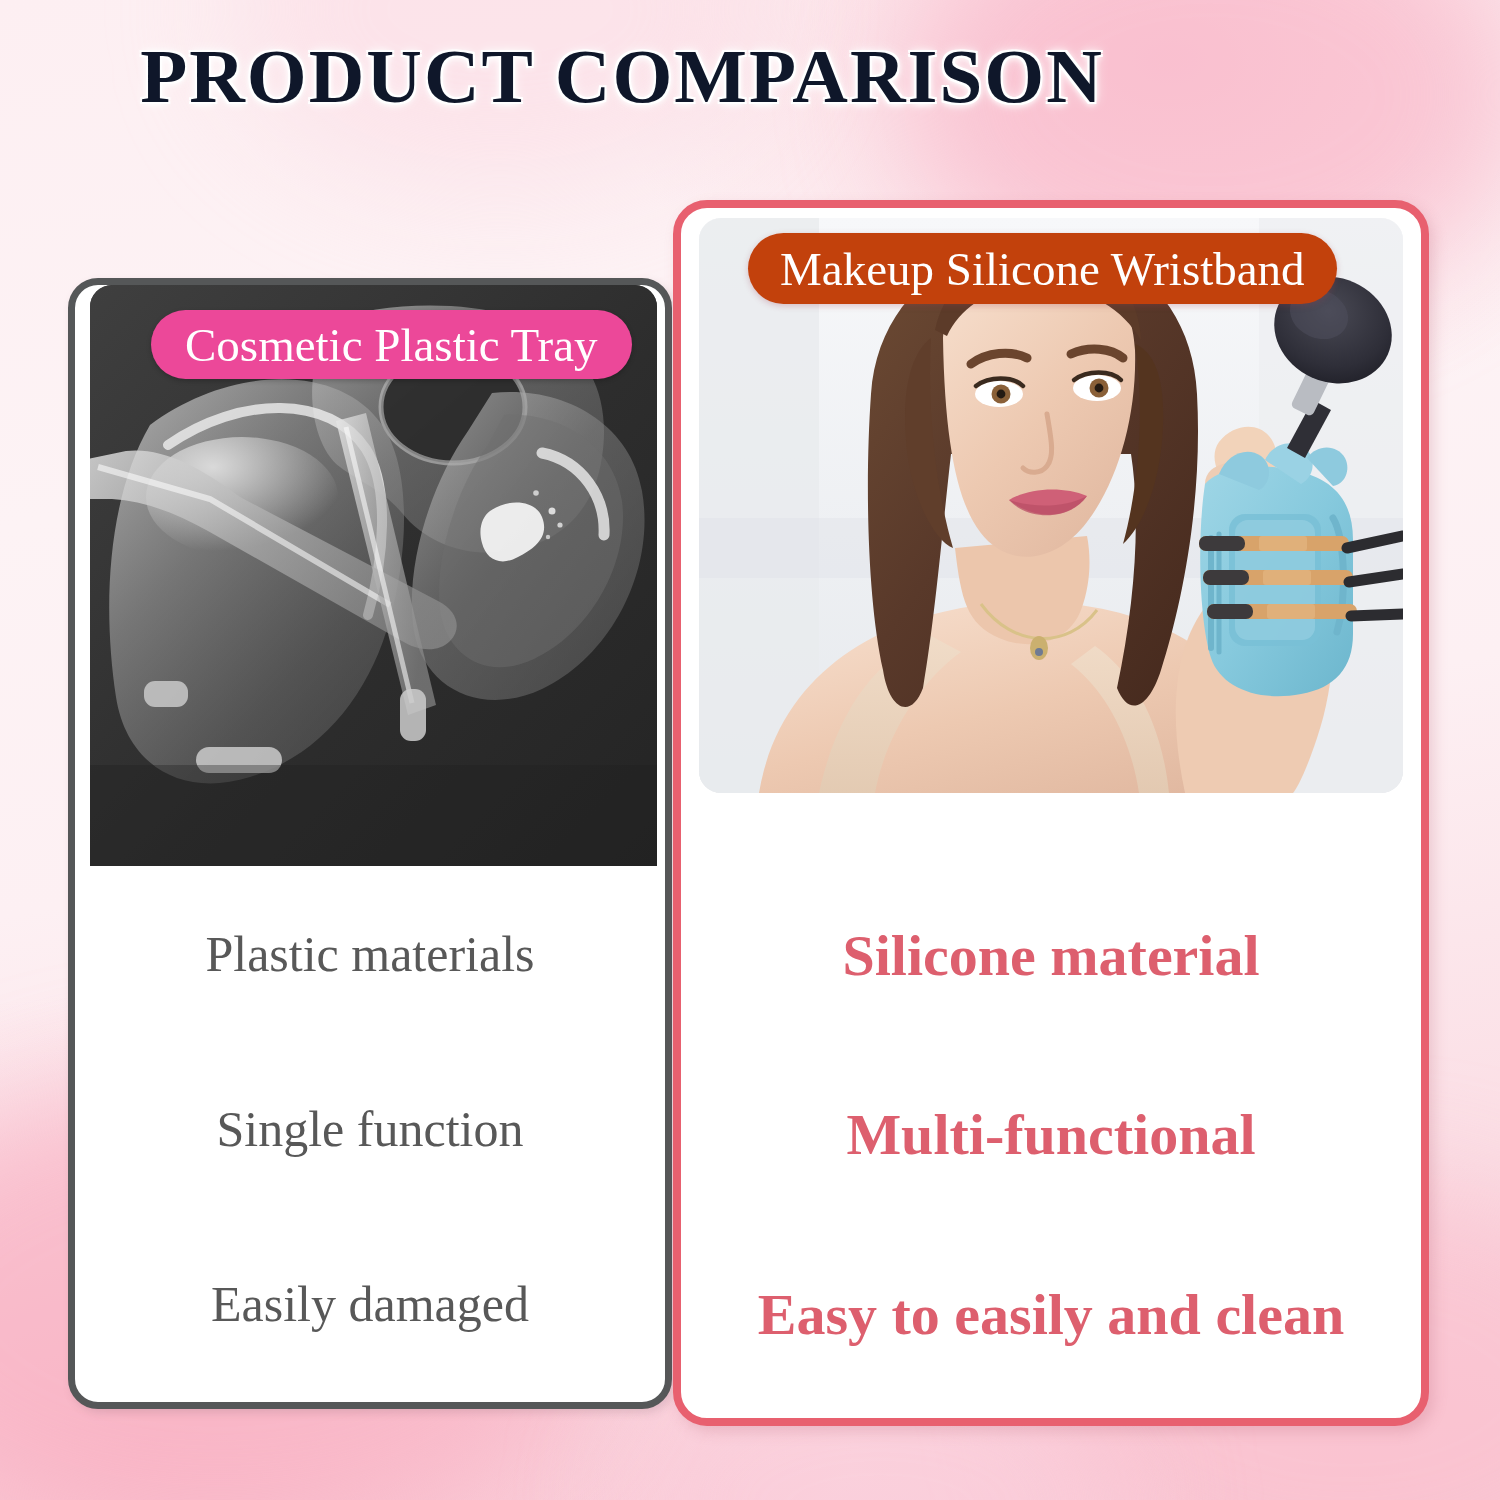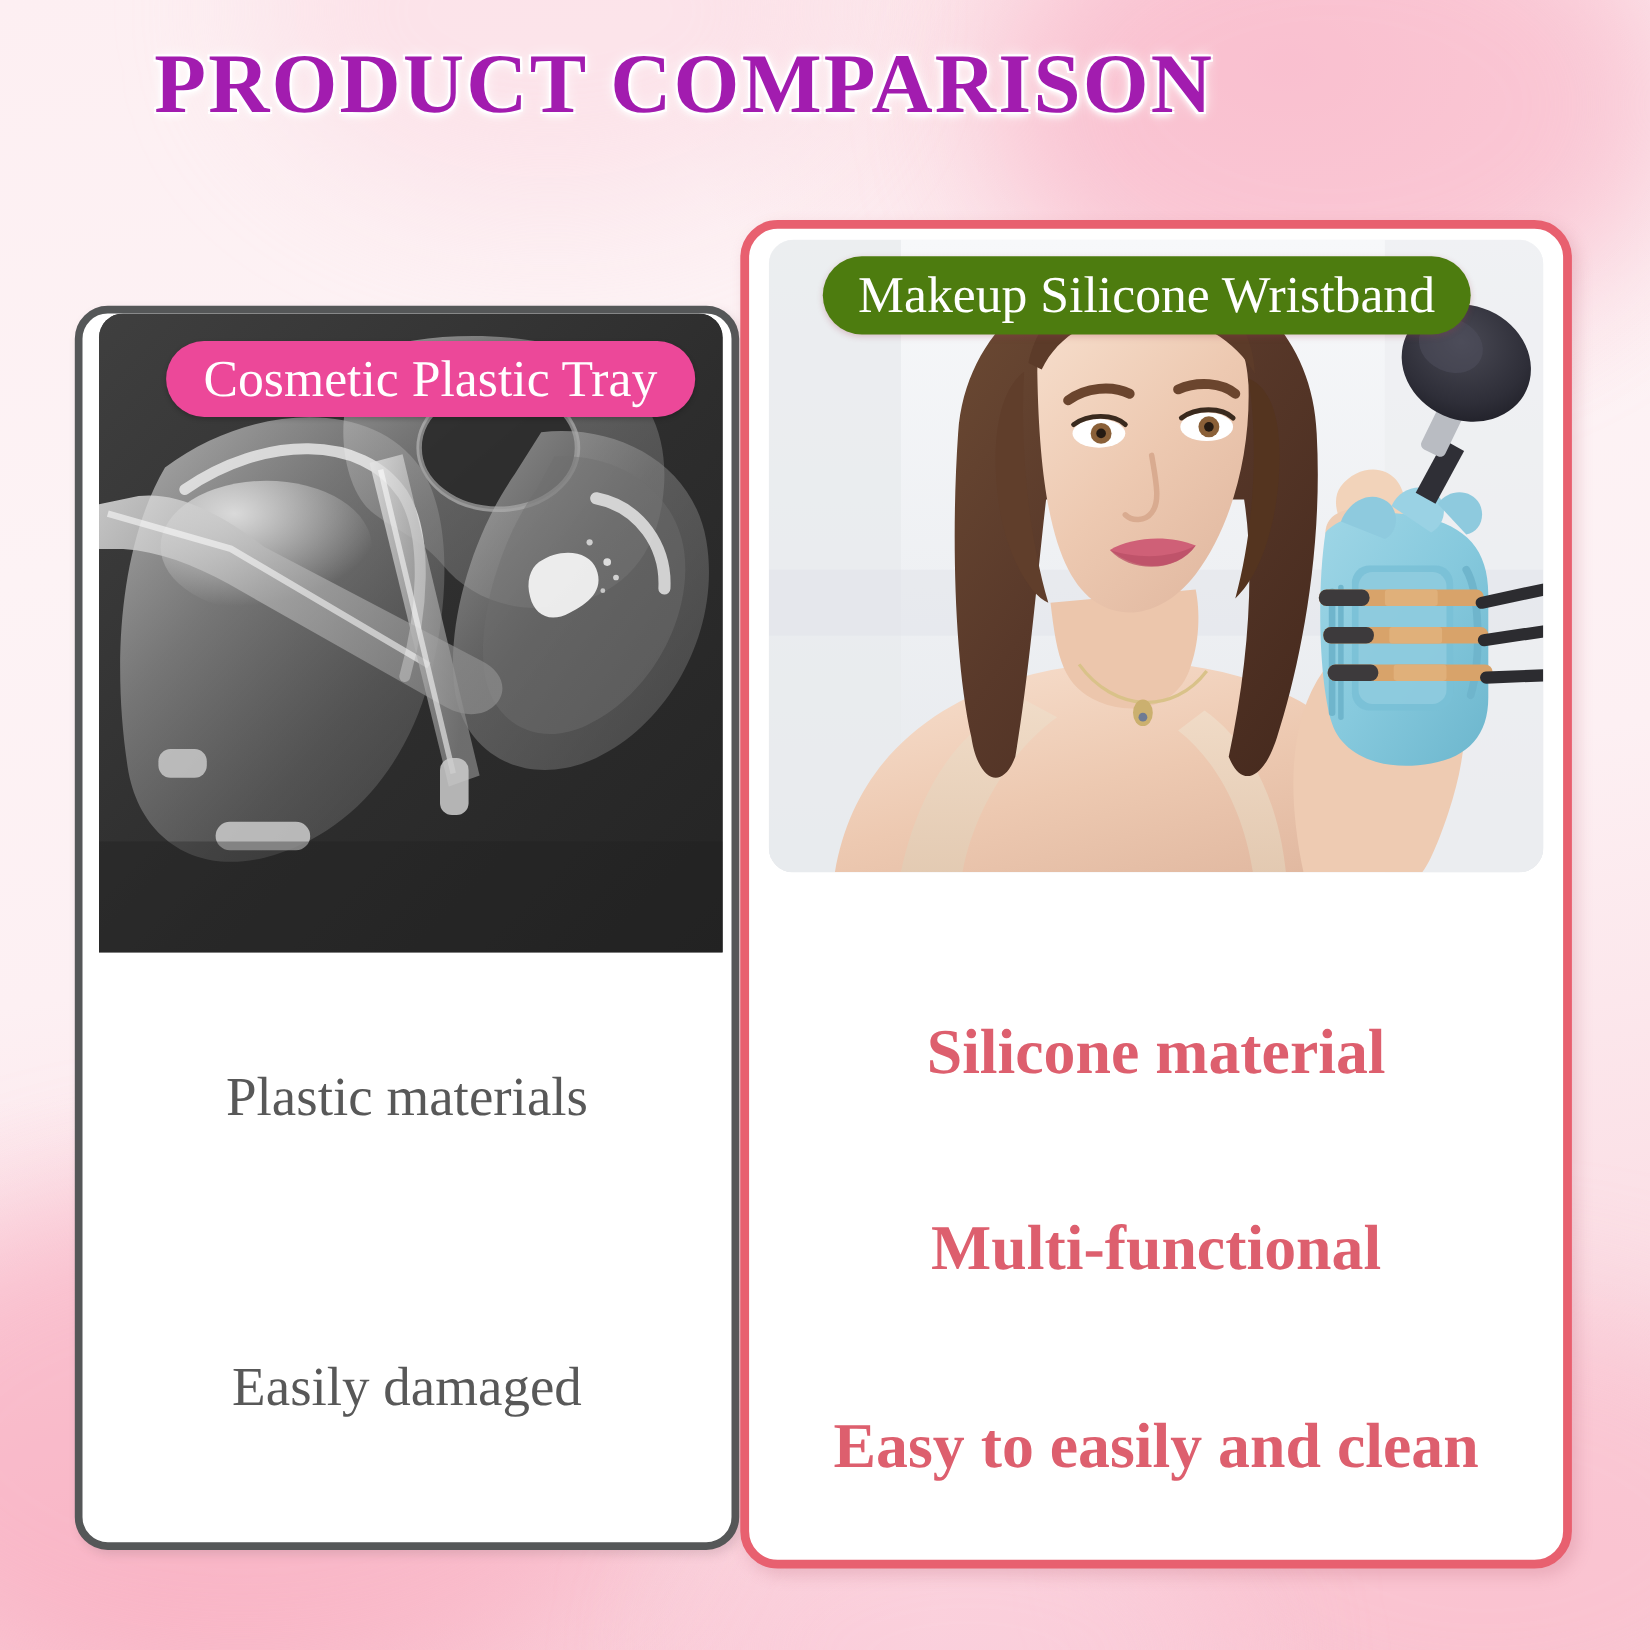--- a/index.html
+++ b/index.html
@@ -37,21 +37,21 @@
   .page-title {
     position: absolute;
     left: 0;
     top: 32px;
     width: 1244px;
     text-align: center;
     font-family: "Liberation Serif", serif;
     font-size: 77px;
     font-weight: 700;
     letter-spacing: 2px;
-    color: #a21caf;
+    color: #0f172a;
     text-shadow:
        0 0  7px #fff,  0 0 14px #fff,
        2px 2px 0 #fff, -2px 2px 0 #fff,
        2px -2px 0 #fff, -2px -2px 0 #fff,
        0 3px 6px rgba(255,255,255,0.95);
     white-space: nowrap;
   }
 
   
   .card {
@@ -133,21 +133,21 @@
     border-radius: 35px;
     box-shadow: 0 2px 5px rgba(0,0,0,0.22);
   }
 
   .badge-right {
     left: 748px;
     top: 233px;
     height: 71px;
     padding: 0 32px;
     font-size: 47px;
-    background: #4d7c0f;
+    background: #c2410c;
     border-radius: 36px;
     box-shadow: 0 2px 6px rgba(160,60,80,0.28);
   }
 
   
   .features {
     position: absolute;
     display: flex;
     flex-direction: column;
     z-index: 5;
@@ -273,20 +273,21 @@
       <rect x="310" y="404" width="26" height="52" rx="11" fill="#cdcdcd" opacity="0.85"></rect>
 
       <rect x="0" y="0" width="567" height="581" fill="none"></rect>
       <path d="M0 480 L567 480 L567 581 L0 581 Z" fill="#1f1f1f" opacity="0.35"></path>
     </svg>
   </div>
 </div>
 
 <div class="features features-left">
   <div class="feature-row">Plastic materials</div>
+  <div class="feature-row">Single function</div>
   <div class="feature-row">Easily damaged</div>
 </div>
 
 <div class="card card-right">
   <div class="photo photo-right">
     <svg viewBox="0 0 704 575" preserveAspectRatio="xMidYMid slice" aria-hidden="true">
       <defs>
         <linearGradient id="bgRoom" x1="0" y1="0" x2="0" y2="1">
           <stop offset="0%" stop-color="#f7f8fa"></stop>
           <stop offset="55%" stop-color="#eef0f3"></stop>

